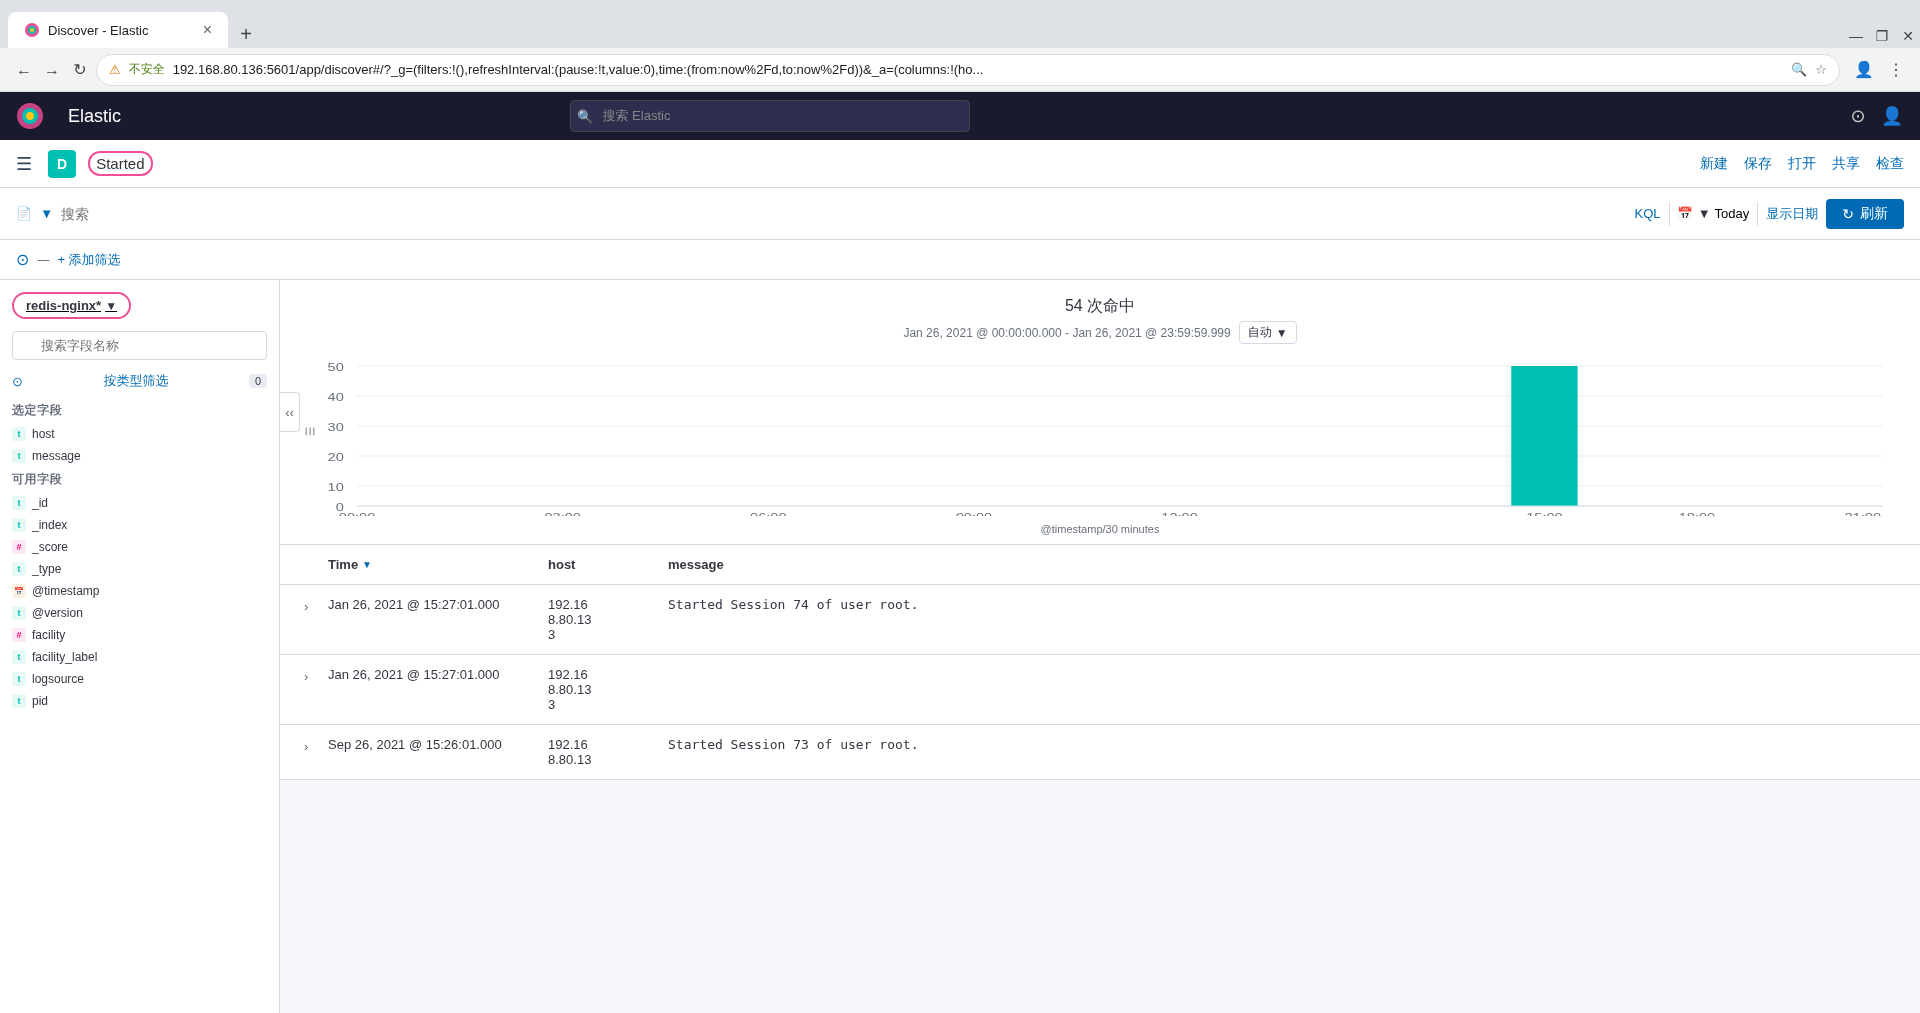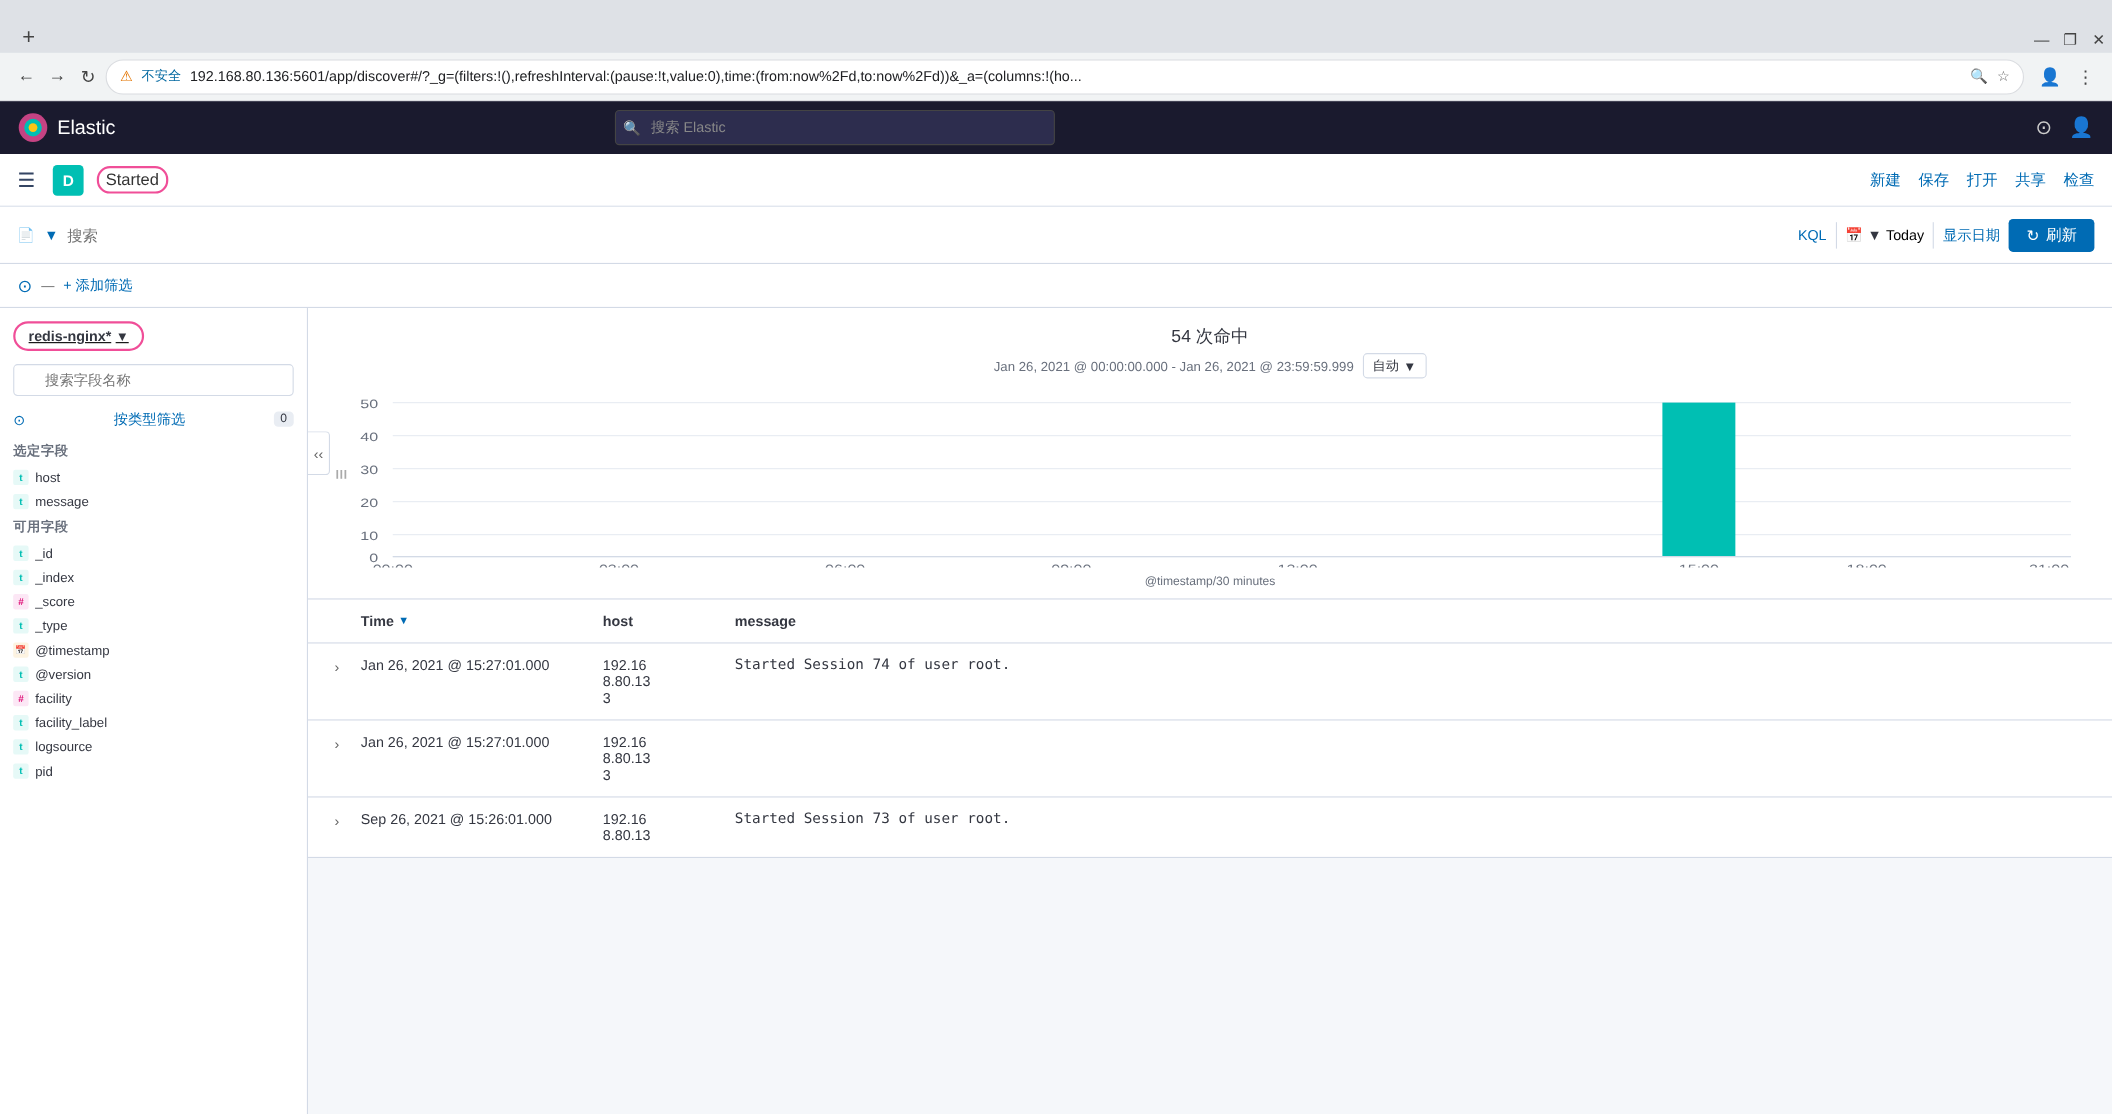--- a/index.html
+++ b/index.html
@@ -15,21 +15,21 @@
     .browser-btn { width: 24px; height: 24px; display: flex; align-items: center; justify-content: center; border-radius: 50%; cursor: pointer; color: #444; font-size: 16px; }
     .address-bar { flex: 1; display: flex; align-items: center; background: #fff; border: 1px solid #dadce0; border-radius: 20px; padding: 4px 12px; height: 32px; gap: 8px; font-size: 13px; color: #202124; }
     .address-bar-icon { color: #e37400; font-size: 13px; }
     .address-text { flex: 1; color: #202124; font-size: 13px; overflow: hidden; white-space: nowrap; text-overflow: ellipsis; }
     .browser-actions { display: flex; align-items: center; gap: 8px; margin-left: 8px; }
     .window-controls { display: flex; gap: 2px; margin-left: 16px; }
     .win-btn { width: 24px; height: 24px; display: flex; align-items: center; justify-content: center; cursor: pointer; color: #444; font-size: 14px; }
 
     
     .app-header { background: #1a1a2e; display: flex; align-items: center; padding: 0 16px; height: 48px; gap: 16px; }
-    .elastic-logo { display: flex; align-items: center; gap: 8px; }
+    .elastic-logo { display: flex; align-items: center; gap: 24px; }
     .elastic-logo-text { color: #fff; font-size: 18px; font-weight: 400; }
     .header-search { flex: 1; max-width: 400px; margin: 0 auto; }
     .header-search-input { width: 100%; background: #2d2d4e; border: 1px solid #444; border-radius: 4px; color: #ccc; padding: 6px 12px 6px 32px; font-size: 13px; display: flex; align-items: flex-start; gap: 8px; height: 32px; }
     .header-search-wrapper { position: relative; }
     .header-search-icon { position: absolute; left: 8px; top: 50%; transform: translateY(-50%); color: #888; font-size: 13px; }
     .header-right { display: flex; align-items: center; gap: 16px; margin-left: auto; }
     .header-icon-btn { color: #ccc; font-size: 18px; cursor: pointer; }
 
     
     .nav-bar { background: #fff; border-bottom: 1px solid #d3dae6; display: flex; align-items: center; padding: 0 16px; height: 48px; gap: 8px; }
@@ -102,36 +102,48 @@
     .row-time { width: 220px; color: #343741; }
     .row-host { width: 120px; color: #343741; word-break: break-all; }
     .row-message { flex: 1; color: #343741; font-family: monospace; }
   </style>
 </head>
 <body>
 
 <div class="browser-chrome">
 
   <div style="display:flex; align-items:flex-end; background:#dee1e6; padding: 8px 0 0 8px; height:48px;">
+    <div class="tab">
+
+      <span style="width:16px;height:16px;display:inline-flex;">
+        <svg viewBox="0 0 16 16" width="16" height="16">
+          <circle cx="8" cy="8" r="7" fill="#f04e98"></circle>
+          <circle cx="8" cy="8" r="4" fill="#00bfb3"></circle>
+          <circle cx="8" cy="8" r="2" fill="#fec514"></circle>
+        </svg>
+      </span>
+      <span class="tab-title">Discover - Elastic</span>
+      <span class="tab-close">×</span>
+    </div>
     <span class="tab-new">+</span>
     <div style="flex:1;"></div>
     <div class="window-controls">
       <span class="win-btn">—</span>
       <span class="win-btn">❐</span>
       <span class="win-btn">✕</span>
     </div>
   </div>
 
   <div class="browser-controls">
     <span class="browser-btn">←</span>
     <span class="browser-btn">→</span>
     <span class="browser-btn">↻</span>
     <div class="address-bar">
       <span class="address-bar-icon">⚠</span>
-      <span style="color:#0369a1;font-size:12px;">不安全</span>
+      <span style="color:#4d7c0f;font-size:12px;">不安全</span>
       <span class="address-text">192.168.80.136:5601/app/discover#/?_g=(filters:!(),refreshInterval:(pause:!t,value:0),time:(from:now%2Fd,to:now%2Fd))&amp;_a=(columns:!(ho...</span>
       <span style="color:#666;">🔍</span>
       <span style="color:#666;">☆</span>
     </div>
     <div class="browser-actions">
       <span class="browser-btn">👤</span>
       <span class="browser-btn">⋮</span>
     </div>
   </div>
 </div>

